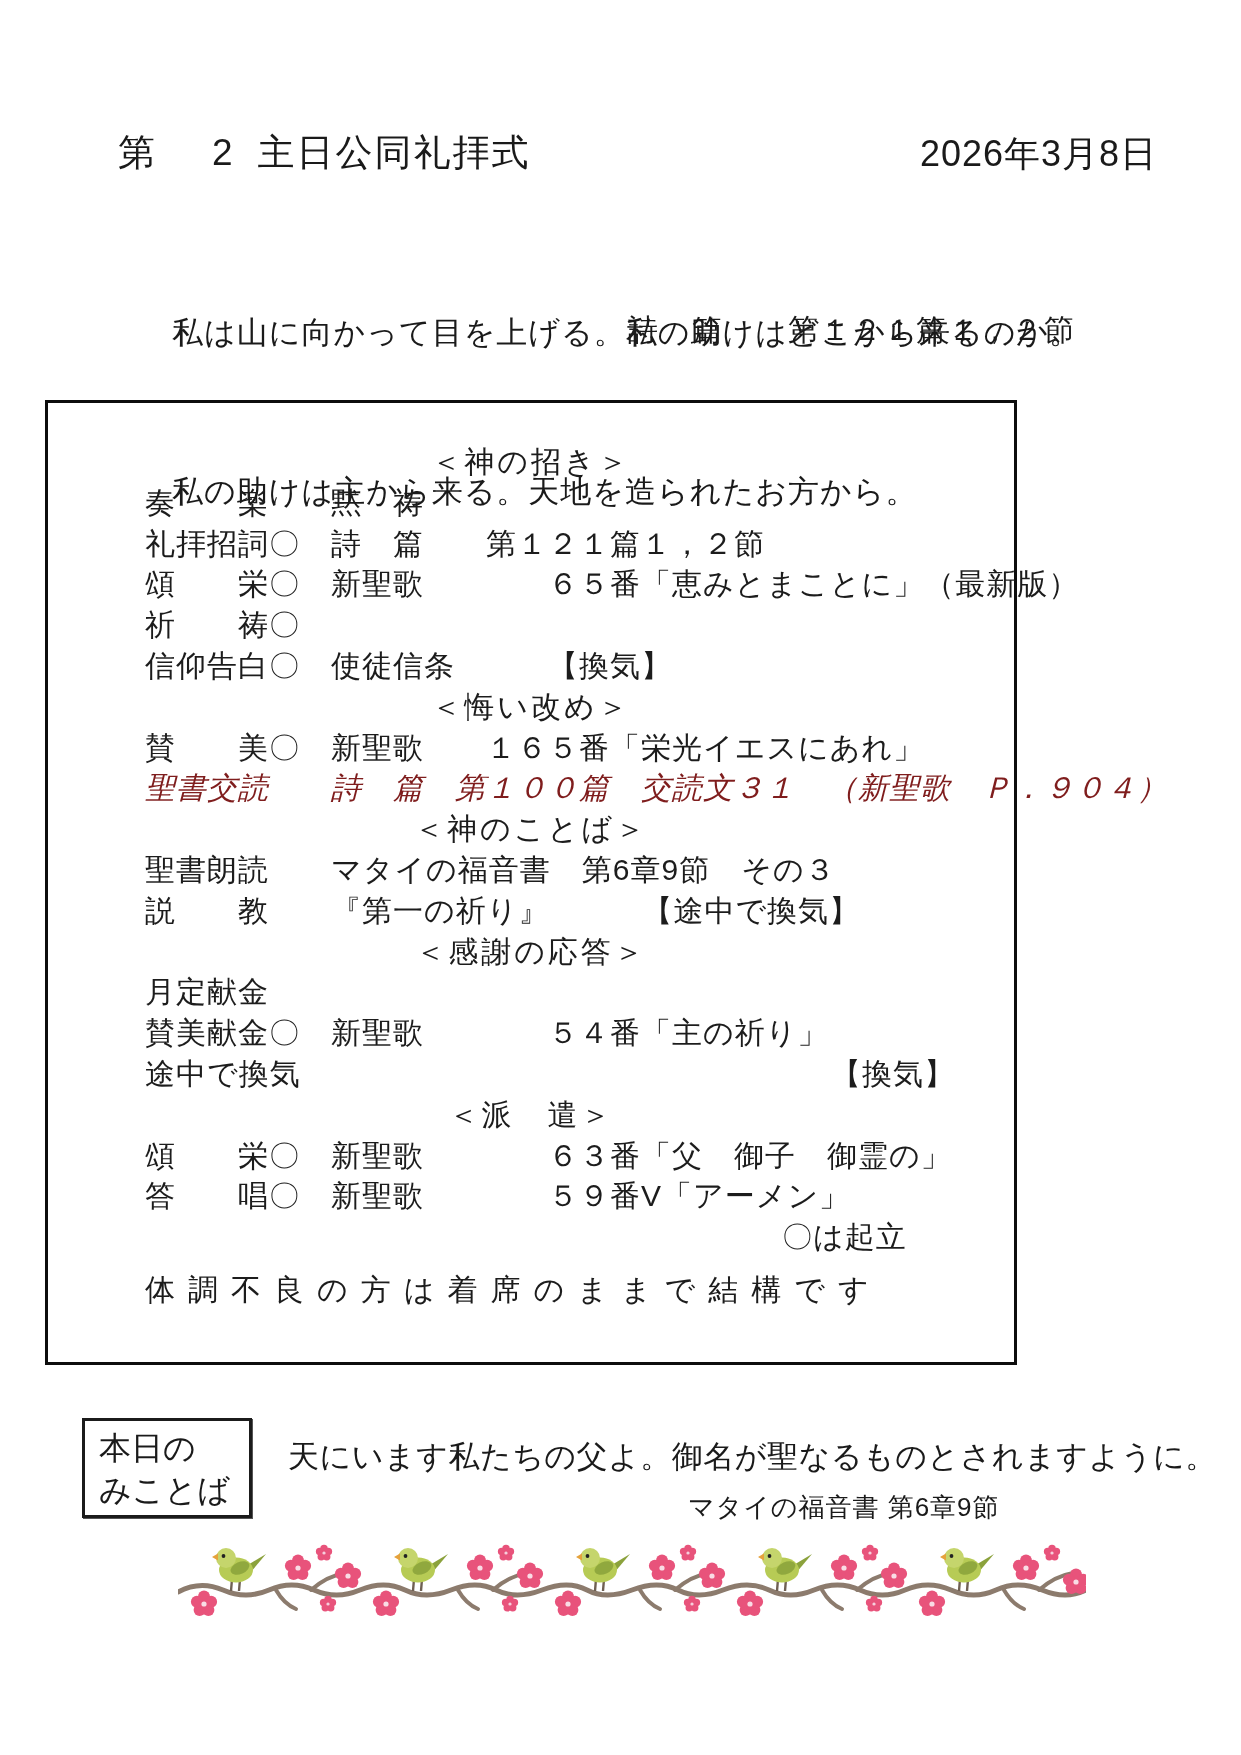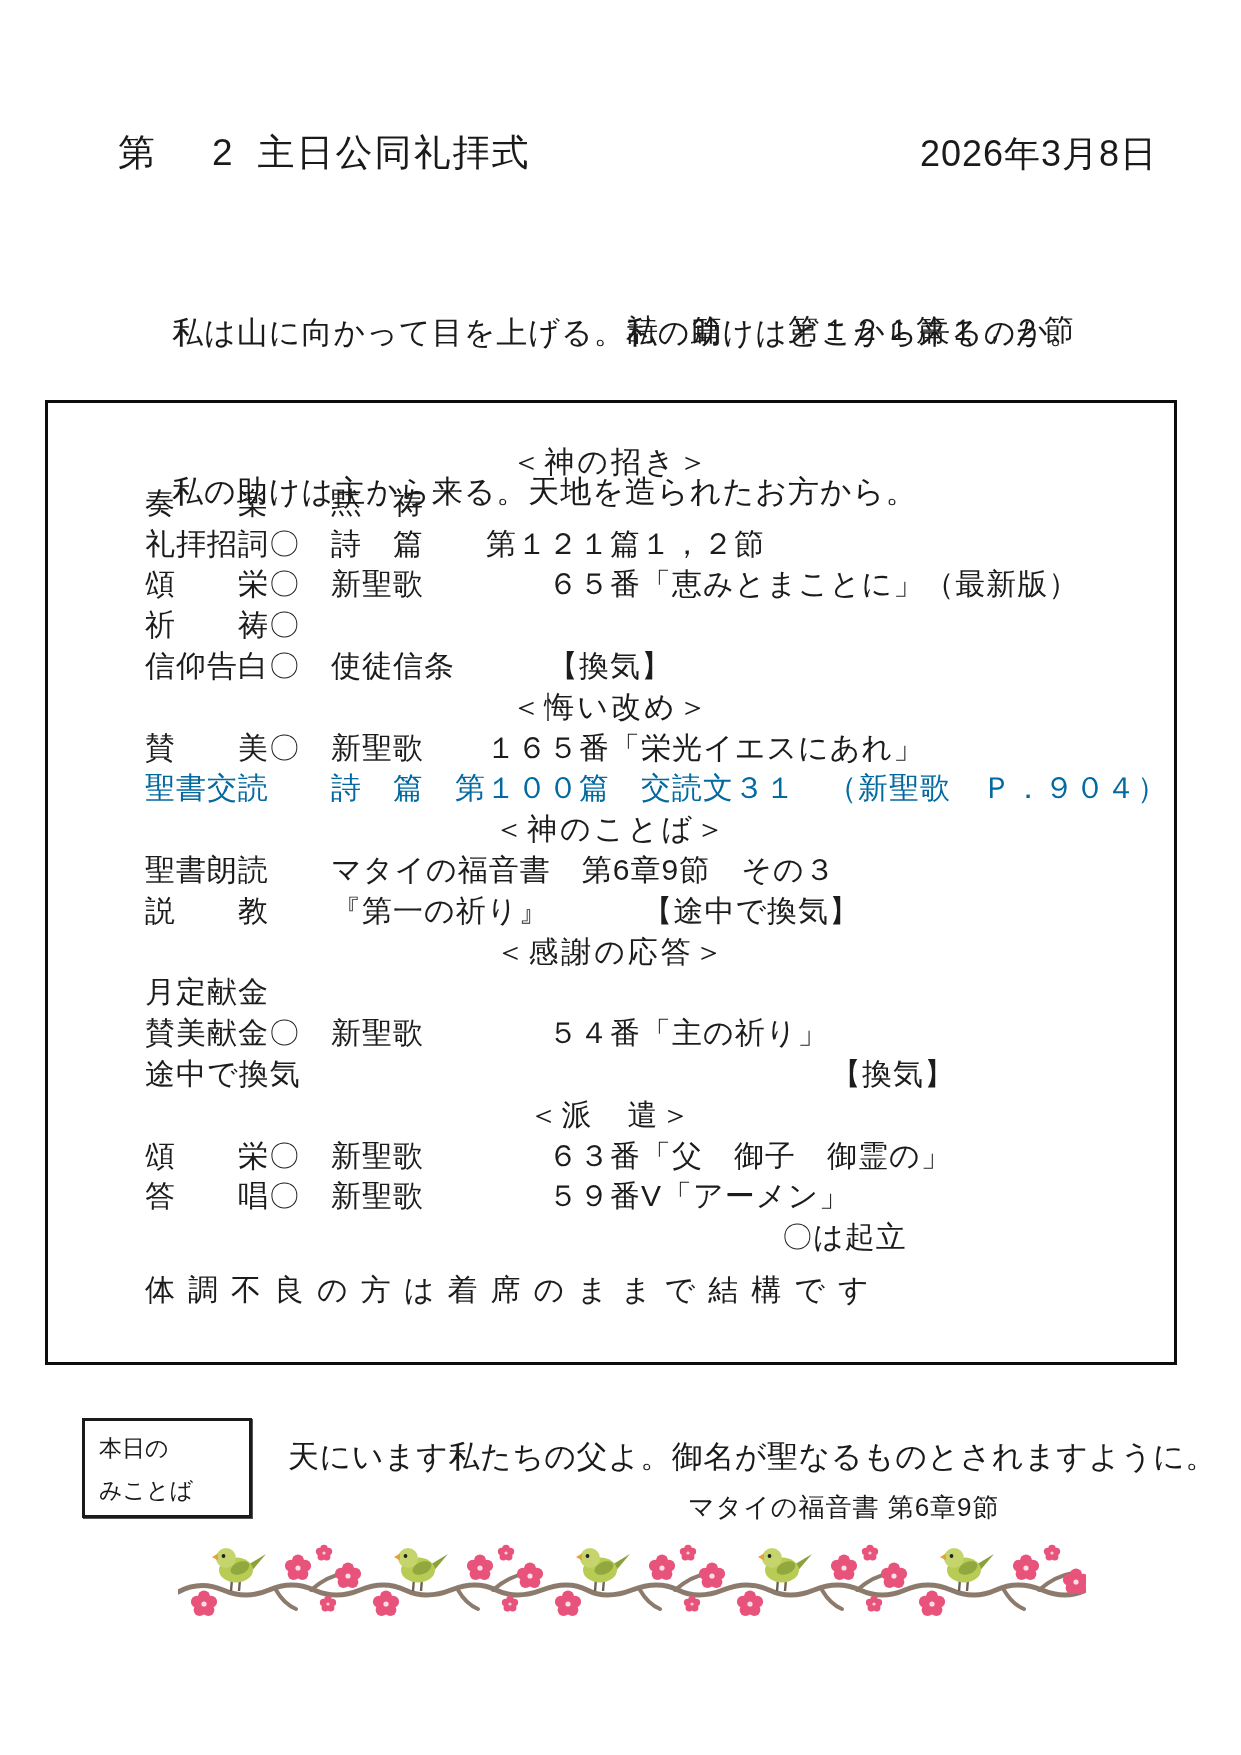--- a/index.html
+++ b/index.html
@@ -12,36 +12,36 @@
   
   .header-title{left:118px;top:128px;font-size:37px;letter-spacing:1px;white-space:pre;}
   .header-title .num{margin-left:56px;}
   .header-title .ttl{margin-left:24px;letter-spacing:2px;}
   .header-date{left:920px;top:130px;font-size:36px;letter-spacing:1px;}
   
   .scripture{left:172px;top:200px;font-size:31px;line-height:53px;letter-spacing:1px;white-space:pre;}
   .psalm-ref{left:628px;top:310px;font-size:30px;letter-spacing:2px;white-space:pre;}
   
   .program-box{
-    left:45px;top:400px;width:1132px;height:965px;
+    left:45px;top:400px;width:972px;height:965px;
     border:3px solid #0d0d0d;box-sizing:border-box;padding-top:39px;
   }
   .line{
     height:40.8px;padding-left:97px;font-size:30px;letter-spacing:1px;
     white-space:pre;position:relative;color:#1c1c1c;
   }
   .line.center{padding-left:0;text-align:center;letter-spacing:3px;}
-  .line.muted{color:#0369a1;}
+  .line.muted{color:#7f1d1d;font-style:italic;}
   .line.wide{letter-spacing:13px;margin-top:12px;}
   .kanki-right{position:absolute;left:783px;top:0;}
   .standing-note{position:absolute;left:734px;top:0;}
   
   .mikotoba-box{
     left:82px;top:1418px;width:170px;height:100px;border:3px solid #1b1b1b;
-    box-sizing:border-box;padding:6px 0 0 14px;font-size:23px;line-height:42px;
+    box-sizing:border-box;padding:6px 0 0 14px;font-size:32px;line-height:42px;
     white-space:pre;box-shadow:1px 1px 0 #555;
   }
   .verse{left:288px;top:1436px;font-size:31px;letter-spacing:0.5px;white-space:pre;}
   .verse-ref{left:688px;top:1490px;font-size:26px;letter-spacing:1px;white-space:pre;}
   .decor-border{left:178px;top:1538px;}
 </style>
 </head>
 <body>
 
 <div class="abs header-title"><span>第</span><span class="num">2</span><span class="ttl">主日公同礼拝式</span></div>

